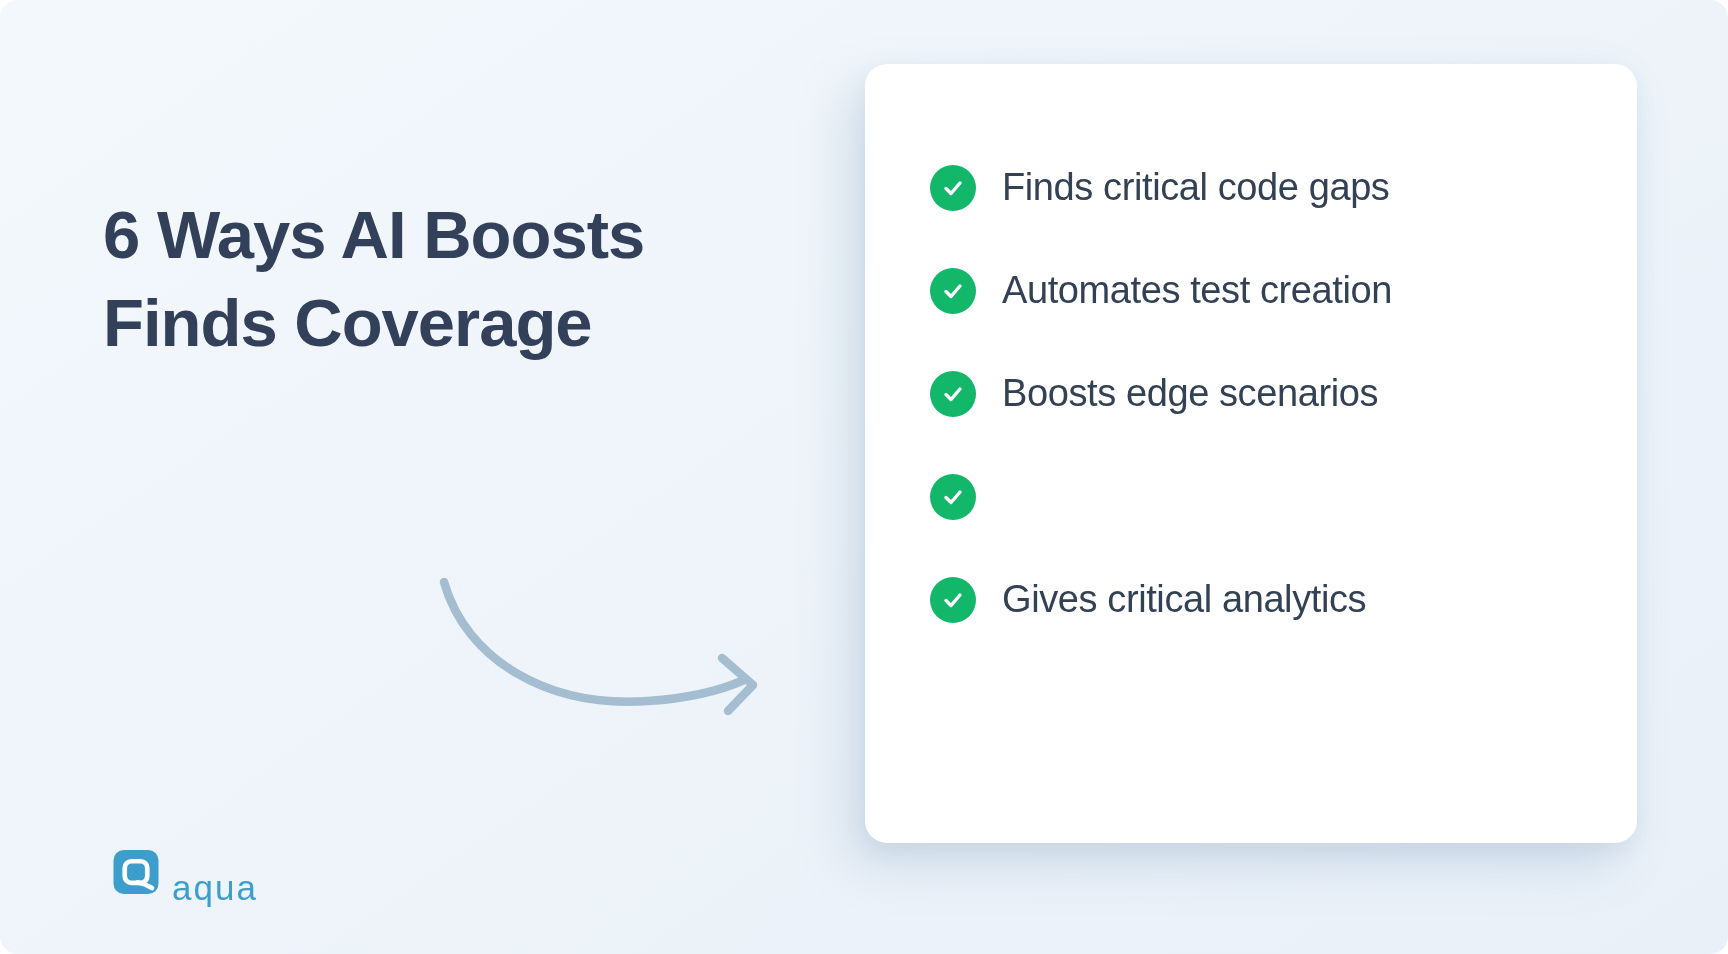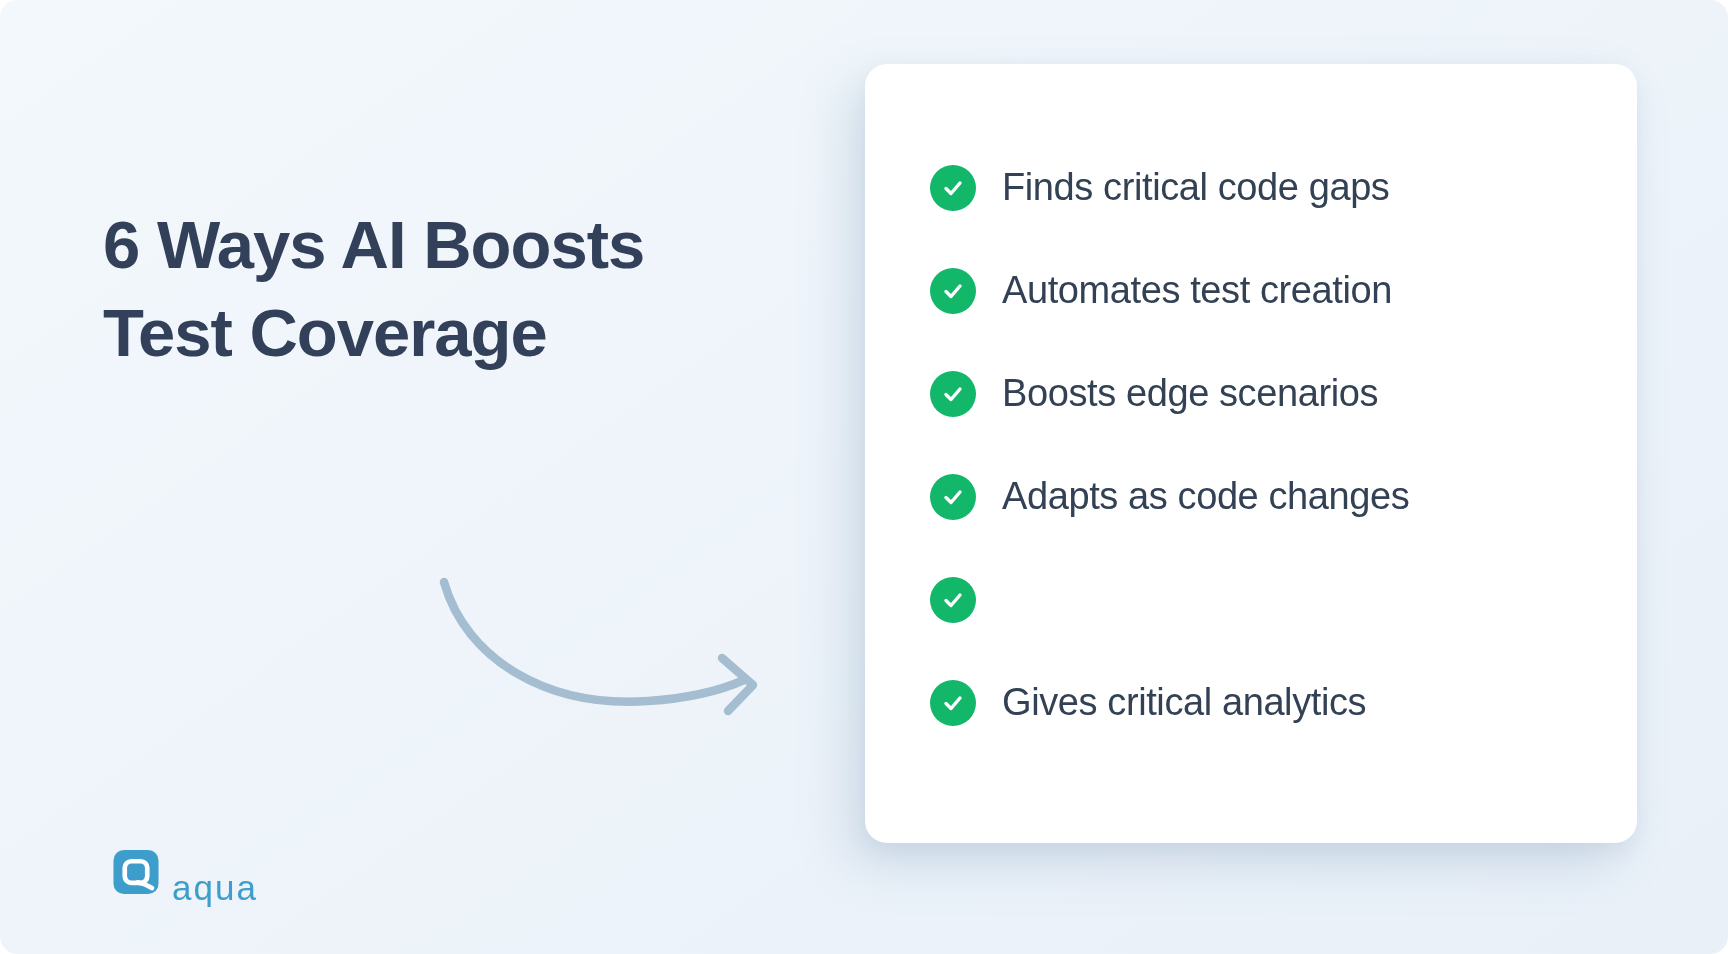--- a/index.html
+++ b/index.html
@@ -12,21 +12,21 @@
     position: relative;
     width: 1728px;
     height: 954px;
     border-radius: 18px;
     background: linear-gradient(145deg, #f3f8fc 0%, #eef4fa 45%, #e9f0f8 100%);
     overflow: hidden;
   }
   .title {
     position: absolute;
     left: 103px;
-    top: 201px;
+    top: 191px;
     margin: 0;
     font-size: 67px;
     line-height: 88px;
     font-weight: 700;
     letter-spacing: -1px;
     color: #32405a;
   }
   .card {
     position: absolute;
     left: 865px;
@@ -90,21 +90,21 @@
     margin-top: 28px;
   }
 </style>
 </head>
 <body>
 
 <div class="canvas">
 
   <h1 class="title">
     <span>6 Ways AI Boosts</span><br>
-    <span>Test Coverage</span>
+    <span>Finds Coverage</span>
   </h1>
 
   <div class="arrow-wrap">
     <svg width="345" height="160" viewBox="0 0 345 160" fill="none" xmlns="http://www.w3.org/2000/svg">
       <path d="M 16 14 C 38 92, 120 140, 220 133 C 264 130, 296 121, 316 112" stroke="#a4bdd0" stroke-width="8.5" stroke-linecap="round" fill="none"></path>
       <polyline points="294,90 325,117 300,143" stroke="#a4bdd0" stroke-width="8.5" stroke-linecap="round" stroke-linejoin="round" fill="none"></polyline>
     </svg>
   </div>
 
   <div class="card">
@@ -129,28 +129,20 @@
 
     <div class="check-row">
       <span class="check-circle" style="background: rgb(18, 183, 106);">
         <svg width="24" height="24" viewBox="0 0 24 24" fill="none" xmlns="http://www.w3.org/2000/svg">
           <polyline points="5,12.5 10,17.5 19,7" stroke="#ffffff" stroke-width="3.4" stroke-linecap="round" stroke-linejoin="round" fill="none"></polyline>
         </svg>
       </span>
       <span class="check-label">Boosts edge scenarios</span>
     </div>
 
-    <div class="check-row">
-      <span class="check-circle" style="background: rgb(18, 183, 106);">
-        <svg width="24" height="24" viewBox="0 0 24 24" fill="none" xmlns="http://www.w3.org/2000/svg">
-          <polyline points="5,12.5 10,17.5 19,7" stroke="#ffffff" stroke-width="3.4" stroke-linecap="round" stroke-linejoin="round" fill="none"></polyline>
-        </svg>
-      </span>
-      <span class="check-label">Adapts as code changes</span>
-    </div>
 
     <div class="check-row">
       <span class="check-circle" style="background: rgb(18, 183, 106);">
         <svg width="24" height="24" viewBox="0 0 24 24" fill="none" xmlns="http://www.w3.org/2000/svg">
           <polyline points="5,12.5 10,17.5 19,7" stroke="#ffffff" stroke-width="3.4" stroke-linecap="round" stroke-linejoin="round" fill="none"></polyline>
         </svg>
       </span>
     </div>
 
     <div class="check-row">

